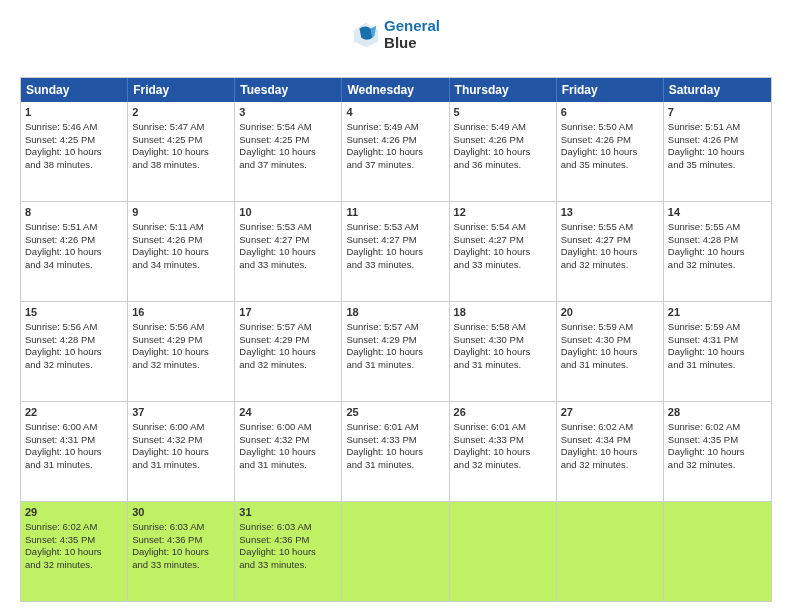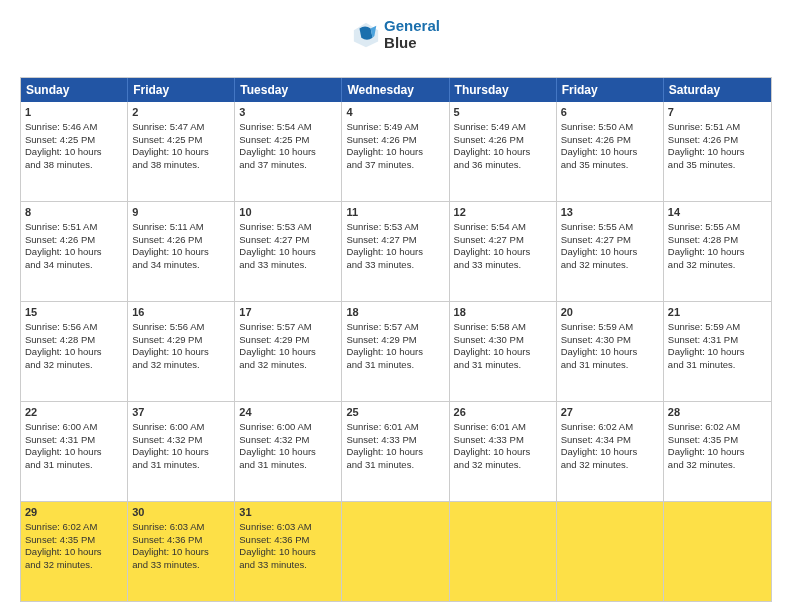--- a/index.html
+++ b/index.html
@@ -88,21 +88,21 @@
       padding: 3px 4px;
       border-right: 1px solid #ccc;
       font-size: 9.5px;
       color: #333;
       vertical-align: top;
       line-height: 1.35;
       background: #fff;
     }
     .cal-cell:last-child { border-right: none; }
     .cal-cell.empty { background: #f5f5f5; }
-    .cal-cell.last-row { background: #fde047; }
+    .cal-cell.last-row { background: #bef264; }
     .day-num {
       font-size: 11px;
       font-weight: bold;
       display: block;
       margin-bottom: 1px;
     }
   </style>
 </head>
 <body>
 

